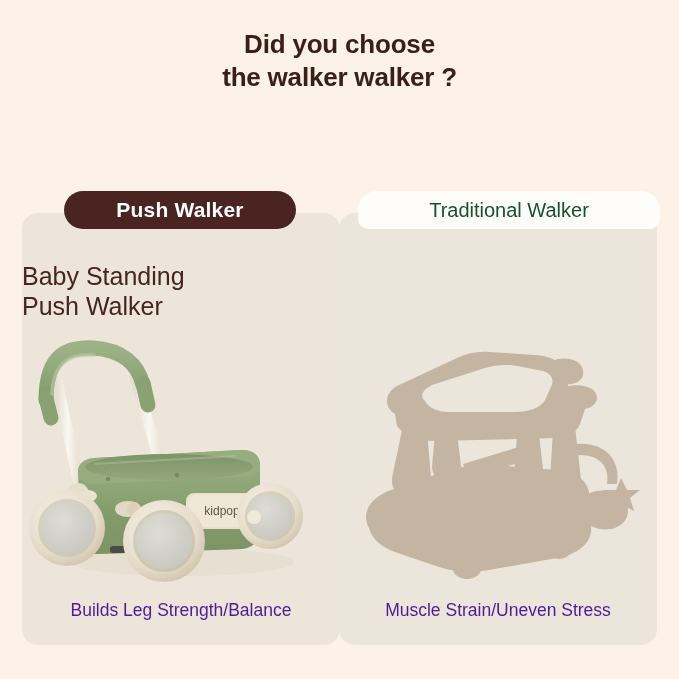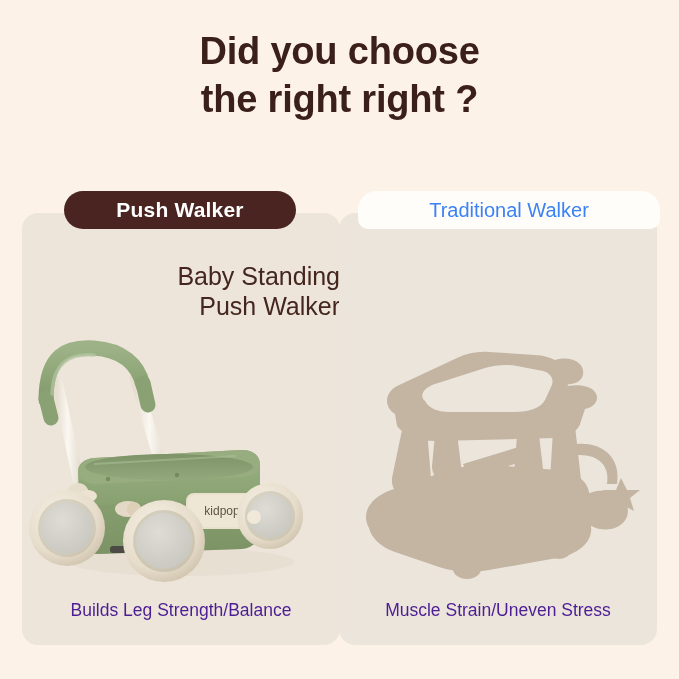--- a/index.html
+++ b/index.html
@@ -16,21 +16,21 @@
   }
 
   
   .headline {
     position: absolute;
     top: 28px;
     left: 0;
     width: 679px;
     text-align: center;
     color: #3b2019;
-    font-size: 38px;
+    font-size: 26px;
     font-weight: bold;
     line-height: 1.25;
     letter-spacing: -0.2px;
   }
   .headline .l2 { display: block; }
 
   
   .compare {
     position: absolute;
     top: 191px;
@@ -66,21 +66,21 @@
     background: #492420;
     color: #ffffff;
     font-size: 21px;
     font-weight: bold;
     letter-spacing: 0.2px;
   }
   .tab-inactive {
     left: 19px;
     width: 302px;
     background: #fffdfa;
-    color: #3b82f6;
+    color: #14532d;
     font-size: 20px;
     font-weight: normal;
     border-radius: 19px 19px 10px 10px;
   }
 
   
   .card {
     position: absolute;
     top: 22px;
     left: 0;
@@ -90,21 +90,21 @@
     border-radius: 16px;
     overflow: hidden;
   }
   .card-right { background: #ece5db; }
 
   .card-title {
     position: absolute;
     top: 48px;
     left: 0;
     width: 318px;
-    text-align: right;
+    text-align: left;
     color: #44261e;
     font-size: 25px;
     font-weight: normal;
     line-height: 1.2;
   }
   .card-title .t2 { display: block; }
 
   .card-caption {
     position: absolute;
     bottom: 24px;
@@ -124,21 +124,21 @@
     height: 250px;
   }
 
   svg { display: block; }
 </style>
 </head>
 <body>
 
 <div class="headline">
   <span>Did you choose</span>
-  <span class="l2">the right right ?</span>
+  <span class="l2">the walker walker ?</span>
 </div>
 
 <div class="compare">
 
   <div class="col col-left">
 
     <div class="tab tab-active">
       <span>Push Walker</span>
     </div>
 

